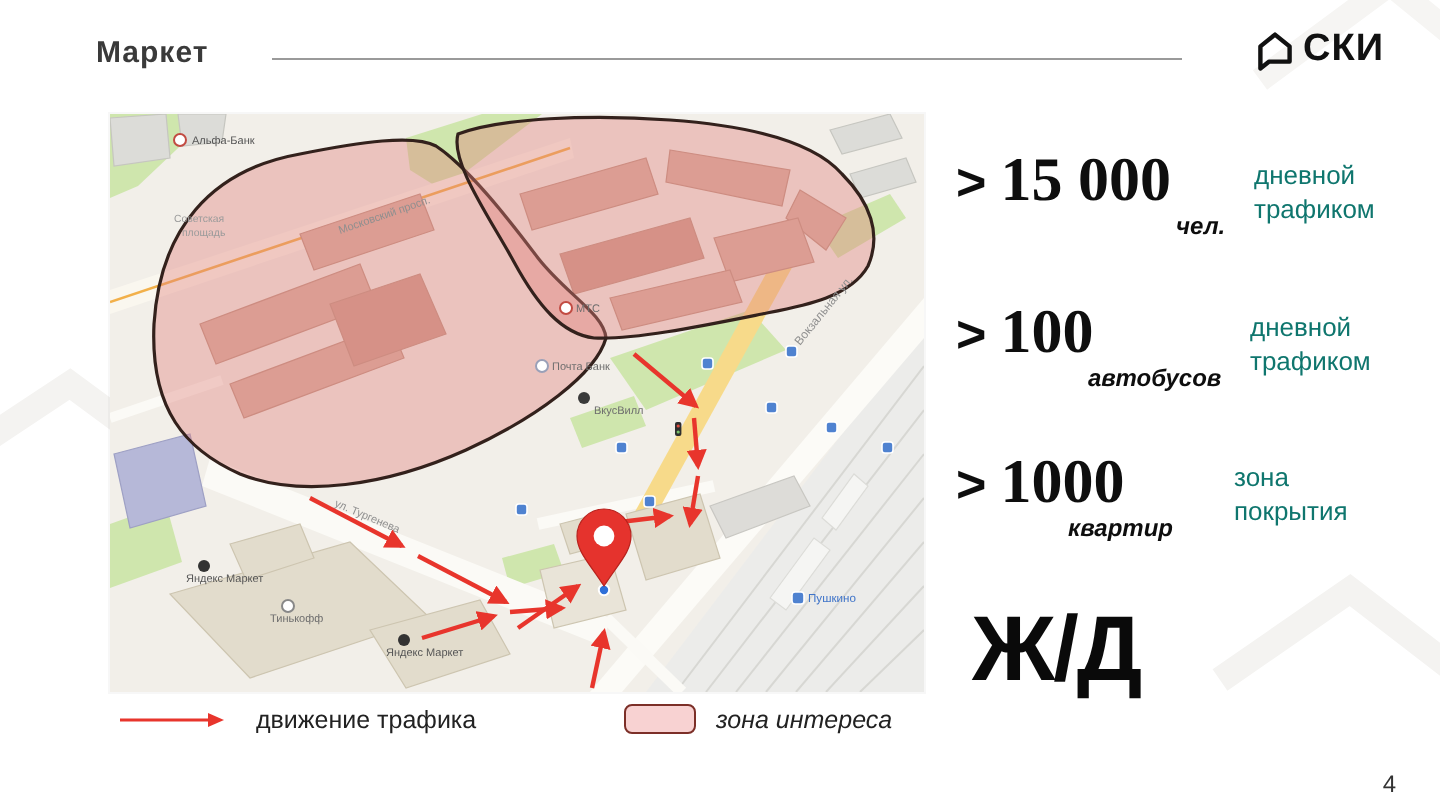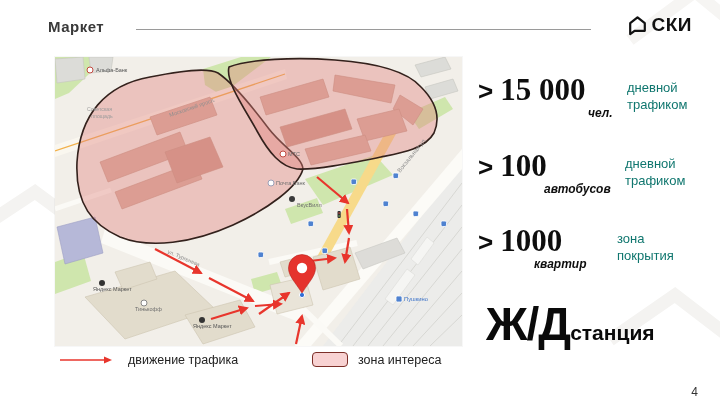--- a/index.html
+++ b/index.html
@@ -39,29 +39,29 @@
     font-size:12px;font-style:italic;font-weight:700;color:#0e0e0e;margin-top:-2px;
   }
   .stat .desc{
     position:absolute;top:7px;font-size:13px;line-height:17px;color:#0f766e;
   }
   .stat1{top:72px;} .stat1 .unit{margin-left:110px;} .stat1 .desc{left:149px;}
   .stat2{top:148px;} .stat2 .unit{margin-left:66px;} .stat2 .desc{left:147px;}
   .stat3{top:223px;} .stat3 .unit{margin-left:56px;} .stat3 .desc{left:139px;}
   .station{
     position:absolute;left:486px;top:297px;z-index:3;
-    display:flex;align-items:baseline;gap:0;color:#0a0a0a;
+    display:flex;align-items:baseline;gap:22px;color:#0a0a0a;
   }
   .station .big{font-size:46px;font-weight:800;letter-spacing:-1px;}
   .station .small{font-size:21px;font-weight:800;}
   
   .legend-item{position:absolute;z-index:3;display:flex;align-items:center;}
   .legend-traffic{left:58px;top:353px;}
   .legend-traffic .lbl{margin-left:14px;}
-  .legend-interest{left:312px;top:352px;}
+  .legend-interest{left:312px;top:352px;font-style:italic;}
   .legend-lbl{font-size:12.5px;color:#222;}
   .swatch{
     width:34px;height:13px;border:1.6px solid #7c2f28;border-radius:4px;
     background:#f8d2d2;margin-right:10px;
   }
   .page-num{position:absolute;right:22px;bottom:6px;font-size:12px;color:#333;z-index:3;}
 </style>
 </head>
 <body>
 
@@ -260,21 +260,20 @@
   </div>
   <div class="unit">квартир</div>
   <div class="desc">
     <div>зона</div>
     <div>покрытия</div>
   </div>
 </div>
 
 <div class="station">
   <span class="big">Ж/Д</span>
-  <span class="small">станция</span>
 </div>
 
 <div class="legend-item legend-traffic">
   <svg width="56" height="12" viewBox="0 0 56 12">
     <line x1="2" y1="6" x2="46" y2="6" stroke="#e8352c" stroke-width="1.6"></line>
     <path d="M46,2.5 L54,6 L46,9.5 Z" fill="#e8352c"></path>
   </svg>
   <span class="legend-lbl lbl">движение трафика</span>
 </div>
 

